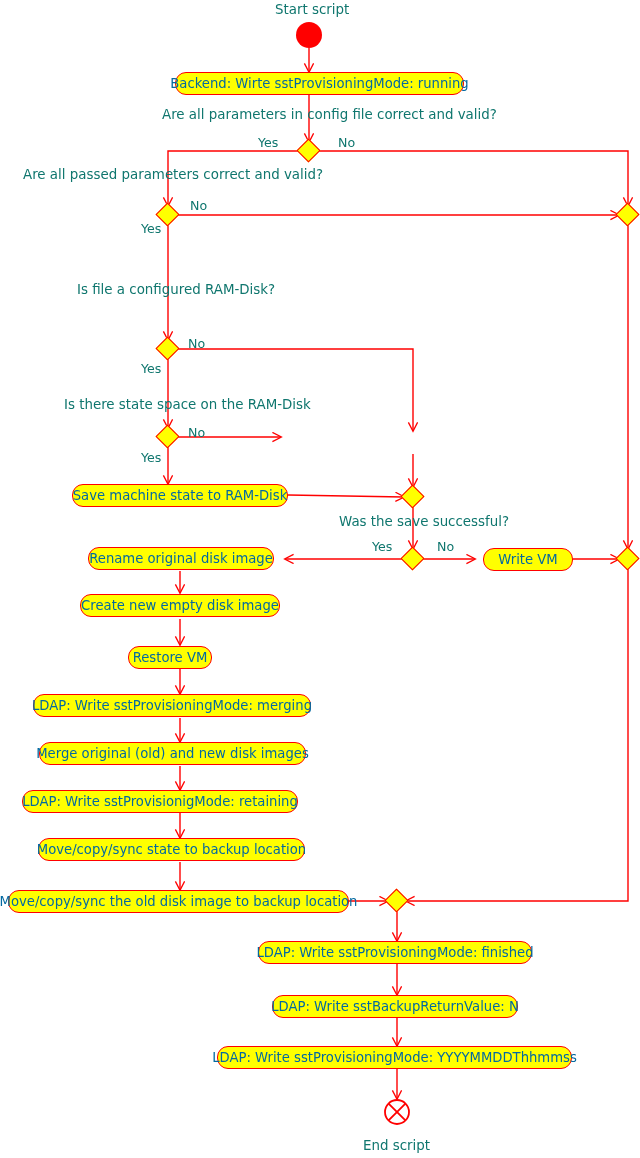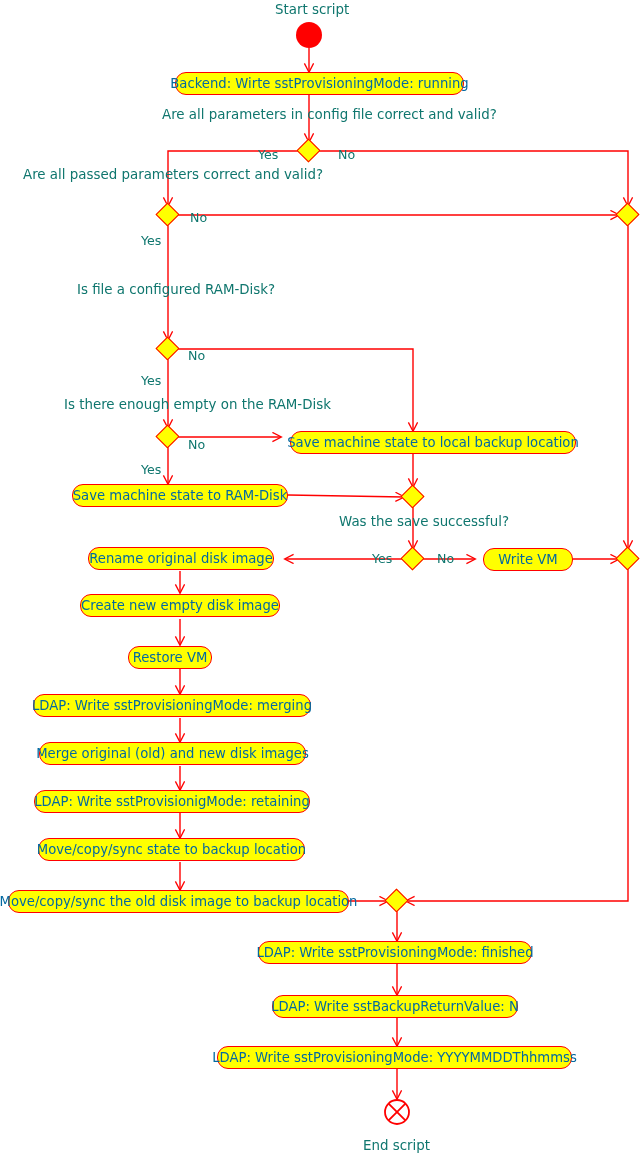--- a/index.html
+++ b/index.html
@@ -79,21 +79,20 @@
     font-size: 13.2px;
     color: #0f766e;
     white-space: nowrap;
     line-height: 1;
   }
   .label.caption {
     font-size: 13.4px;
   }
   .label.branch {
     font-size: 12.6px;
-    margin-top: 12px;
   }
   .label.terminal {
     font-size: 13.4px;
   }
 </style>
 </head>
 <body>
 
 <div id="diagram-root">
 
@@ -167,37 +166,36 @@
     </g>
   </svg>
 
   <div class="node-layer">
 
     <div class="label terminal" style="left:275px; top:3px;">Start script</div>
     <div class="start-node" style="left:296px; top:22px;"></div>
 
     <div class="action" style="left:175px; top:72px; width:289px;">Backend: Wirte sstProvisioningMode: running</div>
 
-    <div class="action" style="left:290px; top:431px; width:286px;">Save machine state to local backup location</div>
 
     <div class="action" style="left:72px; top:484px; width:216px;">Save machine state to RAM-Disk</div>
 
     <div class="action" style="left:88px; top:547px; width:186px;">Rename original disk image</div>
 
     <div class="action" style="left:483px; top:548px; width:90px;">Write VM</div>
 
     <div class="action" style="left:80px; top:594px; width:200px;">Create new empty disk image</div>
 
     <div class="action" style="left:128px; top:646px; width:84px;">Restore VM</div>
 
     <div class="action" style="left:33px; top:694px; width:278px;">LDAP: Write sstProvisioningMode: merging</div>
 
     <div class="action" style="left:39px; top:742px; width:267px;">Merge original (old) and new disk images</div>
 
-    <div class="action" style="left:34px; top:790px; width:276px;">LDAP: Write sstProvisionigMode: retaining</div>
+    <div class="action" style="left:22px; top:790px; width:276px;">LDAP: Write sstProvisionigMode: retaining</div>
 
     <div class="action" style="left:38px; top:838px; width:267px;">Move/copy/sync state to backup location</div>
 
     <div class="action" style="left:8px; top:890px; width:341px;">Move/copy/sync the old disk image to backup location</div>
 
     <div class="action" style="left:272px; top:995px; width:246px;">LDAP: Write sstBackupReturnValue: N</div>
 
     <div class="action" style="left:258px; top:941px; width:274px;">LDAP: Write sstProvisioningMode: finished</div>
 
     <div class="action" style="left:217px; top:1046px; width:355px;">LDAP: Write sstProvisioningMode: YYYYMMDDThhmmss</div>
@@ -209,21 +207,21 @@
     <div class="diamond" style="left:404px; top:550px;"></div>
 
     <div class="diamond" style="left:619px; top:206px;"></div>
     <div class="diamond" style="left:404px; top:488px;"></div>
     <div class="diamond" style="left:619px; top:550px;"></div>
     <div class="diamond" style="left:388px; top:892px;"></div>
 
     <div class="label caption" style="left:162px; top:108px;">Are all parameters in config file correct and valid?</div>
     <div class="label caption" style="left:23px; top:168px;">Are all passed parameters correct and valid?</div>
     <div class="label caption" style="left:77px; top:283px;">Is file a configured RAM-Disk?</div>
-    <div class="label caption" style="left:64px; top:398px;">Is there enough empty on the RAM-Disk</div>
+    <div class="label caption" style="left:64px; top:398px;">Is there state space on the RAM-Disk</div>
     <div class="label caption" style="left:339px; top:515px;">Was the save successful?</div>
 
     <div class="label branch" style="left:258px; top:137px;">Yes</div>
     <div class="label branch" style="left:338px; top:137px;">No</div>
 
     <div class="label branch" style="left:190px; top:200px;">No</div>
     <div class="label branch" style="left:141px; top:223px;">Yes</div>
 
     <div class="label branch" style="left:188px; top:338px;">No</div>
     <div class="label branch" style="left:141px; top:363px;">Yes</div>

